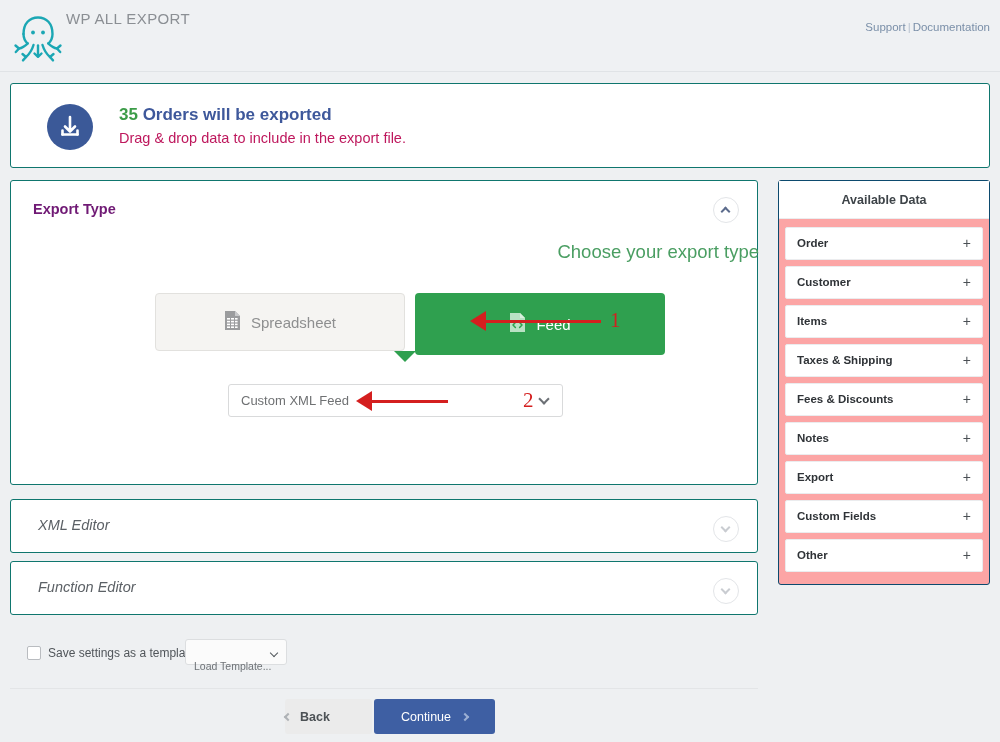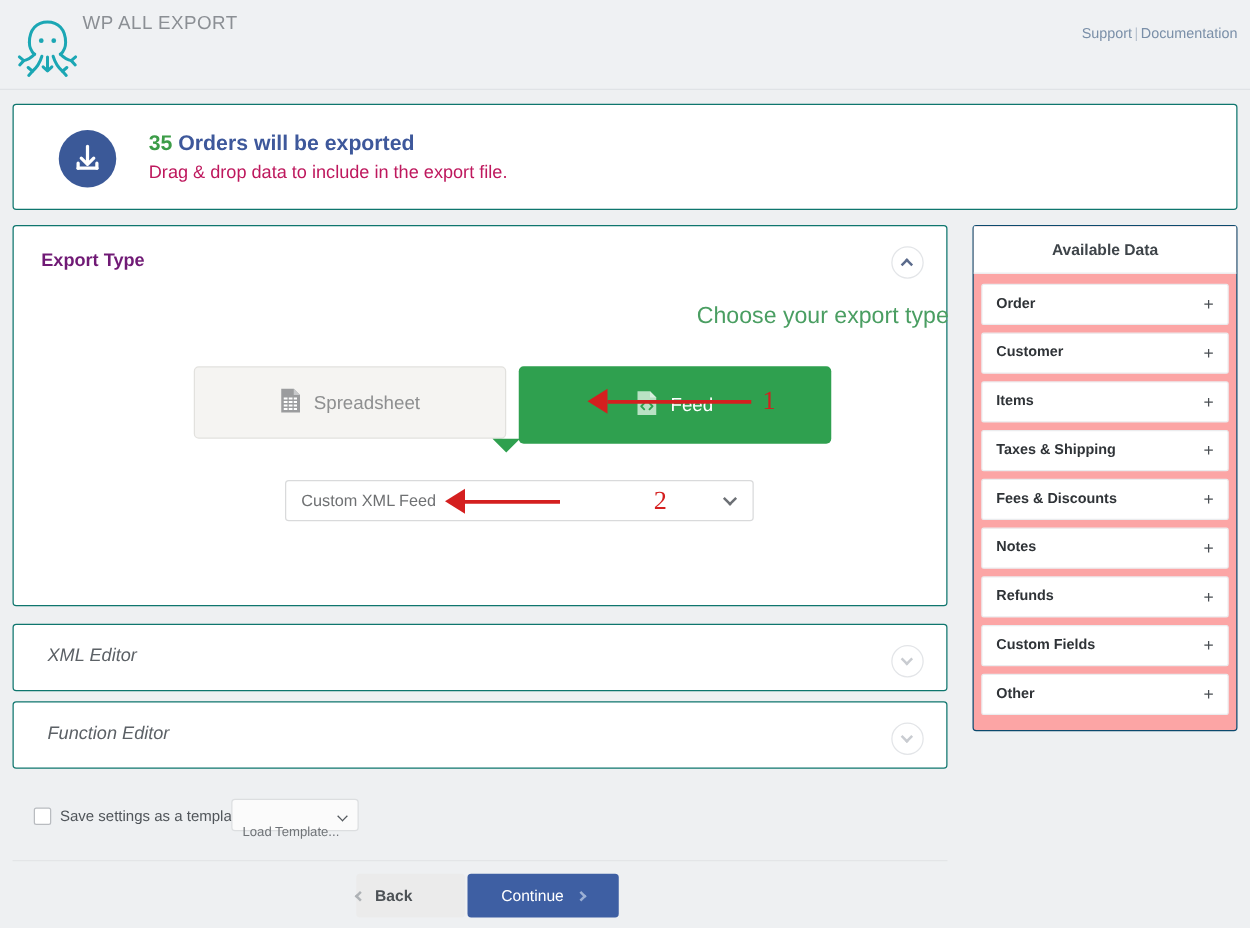--- a/index.html
+++ b/index.html
@@ -122,21 +122,21 @@
     width: 0; height: 0;
     border-left: 11px solid transparent;
     border-right: 11px solid transparent;
     border-top: 11px solid #2fa04f;
   }
   .type-icon { margin-right: 10px; display: inline-block; }
 
   
   #feed-select {
     position: absolute; left: 217px; top: 203px;
-    width: 375px; height: 33px;
+    width: 335px; height: 33px;
     border: 1px solid #d9dadb; border-radius: 3px; background: #fff;
   }
   #feed-select-label {
     position: absolute; left: 12px; top: 8px;
     font-size: 13px; color: #6f7173;
   }
   #feed-select .sel-chev {
     position: absolute; right: 14px; top: 12px;
     width: 8px; height: 8px; margin-top: -2px;
     border-right: 2px solid #6c7075; border-bottom: 2px solid #6c7075;
@@ -420,21 +420,21 @@
         </div>
         <div class="data-row">
           <span class="data-row-label">Fees &amp; Discounts</span>
           <span class="data-row-plus">+</span>
         </div>
         <div class="data-row">
           <span class="data-row-label">Notes</span>
           <span class="data-row-plus">+</span>
         </div>
         <div class="data-row">
-          <span class="data-row-label">Refunds</span>
+          <span class="data-row-label">Export</span>
           <span class="data-row-plus">+</span>
         </div>
         <div class="data-row">
           <span class="data-row-label">Custom Fields</span>
           <span class="data-row-plus">+</span>
         </div>
         <div class="data-row">
           <span class="data-row-label">Other</span>
           <span class="data-row-plus">+</span>
         </div>

